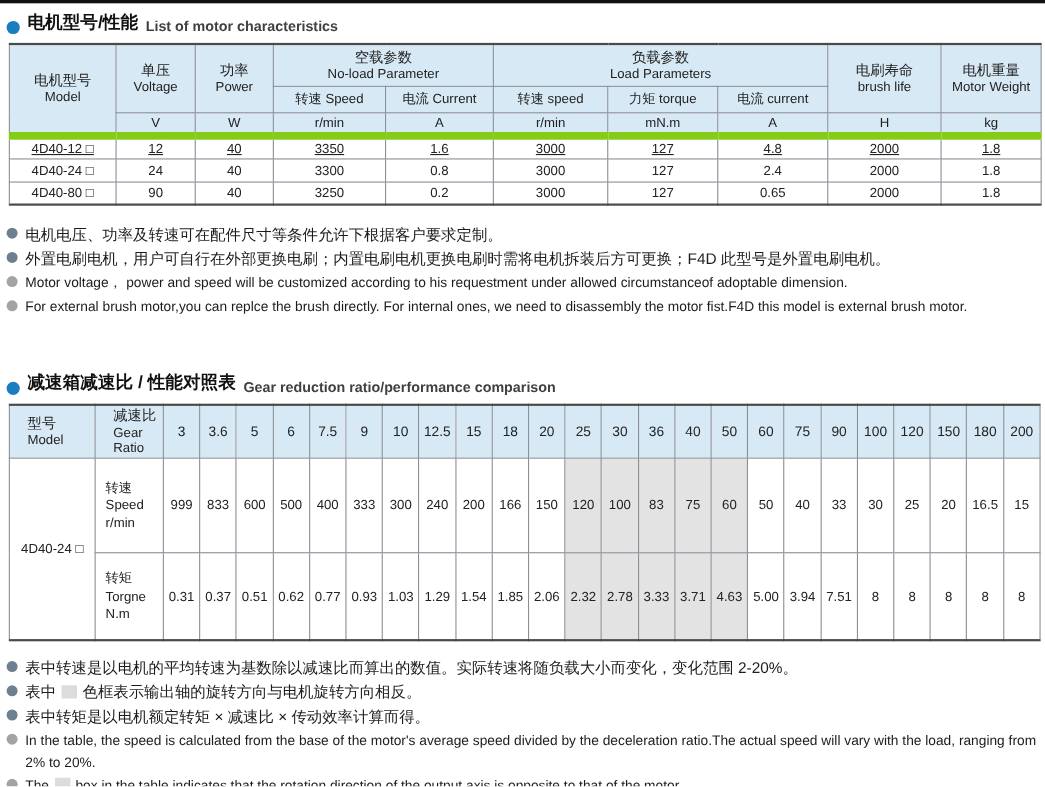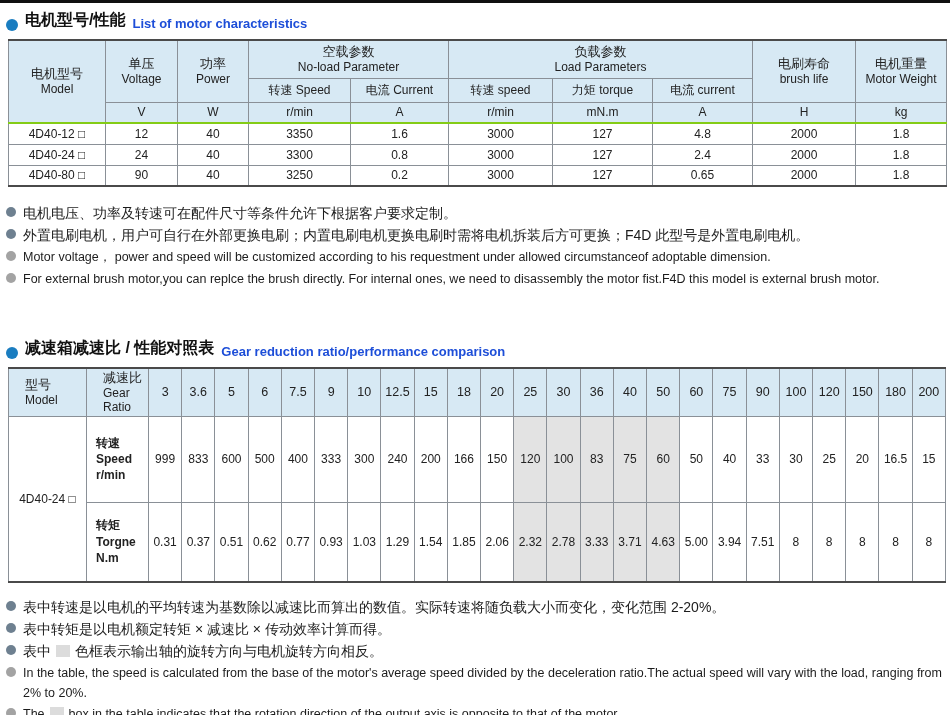--- a/index.html
+++ b/index.html
@@ -5,41 +5,41 @@
   * { box-sizing: border-box; margin: 0; padding: 0; }
   html, body { width: 950px; background: #ffffff; }
   body { font-family: "Liberation Sans", "DejaVu Sans", sans-serif; color: #1c1c1c; }
   .page { position: relative; width: 950px; height: 715px; background: #fff; overflow: hidden; }
   .topbar { height: 3px; background: #101010; width: 950px; }
 
   
   .sec-title { display: flex; align-items: flex-end; gap: 7px; margin: 6px 0 0 6px; height: 22px; }
   .dot { width: 12px; height: 12px; border-radius: 50%; background: #1a7dc0; flex: 0 0 auto; }
   .t-zh { font-size: 16px; font-weight: bold; color: #111; }
-  .t-en { font-size: 13px; font-weight: bold; color: #1d4ed8; }
+  .t-en { font-size: 13px; font-weight: bold; color: #404040; }
 
   
   table { border-collapse: collapse; table-layout: fixed; width: 938px; margin-left: 8px; }
   td { border: 1px solid #8a9097; text-align: center; vertical-align: middle; font-size: 12px; color: #222; overflow: hidden; }
   .t1 { margin-top: 8px; border-top: 2px solid #4a4a4a; border-bottom: 2px solid #4a4a4a; }
   .t1 tr.rA td, .t1 tr.rB td, .t1 tr.rC td { background: #d7e9f4; }
   .t1 tr.rA { height: 38px; }
   .t1 tr.rB { height: 24px; }
   .t1 tr.rC { height: 21px; }
   .t1 tr.data { height: 21px; background: #fff; }
-  .t1 tr.data-first td { border-top: 2px solid #84cc16; }
+  .t1 tr.data-first td { border-top: 7px solid #84cc16; text-decoration: underline; }
   .h-zh { font-size: 13px; line-height: 1.25; }
   .h-en { font-size: 12px; line-height: 1.2; }
 
   .t2 { margin-top: 8px; border-top: 2px solid #4a4a4a; border-bottom: 2px solid #4a4a4a; }
   .t2 tr.hdr { height: 48px; }
   .t2 tr.hdr td { background: #d7e9f4; font-size: 12.5px; }
   .t2 tr.speed { height: 86px; }
   .t2 tr.torque { height: 80px; }
-  .t2 td.lbl { text-align: left; padding-left: 9px; font-size: 12px; line-height: 1.35; background: #fff; font-weight: bold; }
+  .t2 td.lbl { text-align: left; padding-left: 9px; font-size: 12px; line-height: 1.35; background: #fff; }
   .t2 td.hd-left { text-align: left; padding-left: 16px; }
   .t2 td.gray { background: #e3e3e3; }
   .t2 td.model-cell { background: #fff; font-size: 12px; }
 
   
   .notes { margin-left: 6px; }
   .notes-1 { margin-top: 16px; }
   .notes-2 { margin-top: 14px; }
   .note { display: flex; align-items: flex-start; gap: 7px; min-height: 21px; margin-bottom: 1px; }
   .note .b { width: 10px; height: 10px; border-radius: 50%; flex: 0 0 auto; margin-top: 4px; }
@@ -297,25 +297,25 @@
   </tbody>
     </table>
 
   <div class="notes notes-2">
     <div class="note zh">
       <span class="b"></span>
       <span class="txt"><span>表中转速是以电机的平均转速为基数除以减速比而算出的数值。实际转速将随负载大小而变化，变化范围 2-20%。</span><span></span></span>
     </div>
     <div class="note zh">
       <span class="b"></span>
+      <span class="txt"><span>表中</span><span class="box-swatch"></span><span>色框表示输出轴的旋转方向与电机旋转方向相反。</span></span>
+    </div>
+    <div class="note zh">
+      <span class="b"></span>
       <span class="txt"><span>表中转矩是以电机额定转矩 × 减速比 × 传动效率计算而得。</span><span></span></span>
-    </div>
-    <div class="note zh">
-      <span class="b"></span>
-      <span class="txt"><span>表中</span><span class="box-swatch"></span><span>色框表示输出轴的旋转方向与电机旋转方向相反。</span></span>
     </div>
     <div class="note en">
       <span class="b"></span>
       <span class="txt"><span>In the table, the speed is calculated from the base of the motor's average speed divided by the deceleration ratio.The actual speed will vary with the load, ranging from 2% to 20%.</span><span></span></span>
     </div>
     <div class="note en">
       <span class="b"></span>
       <span class="txt"><span>The</span><span class="box-swatch"></span><span>box in the table indicates that the rotation direction of the output axis is opposite to that of the motor.</span></span>
     </div>
 

